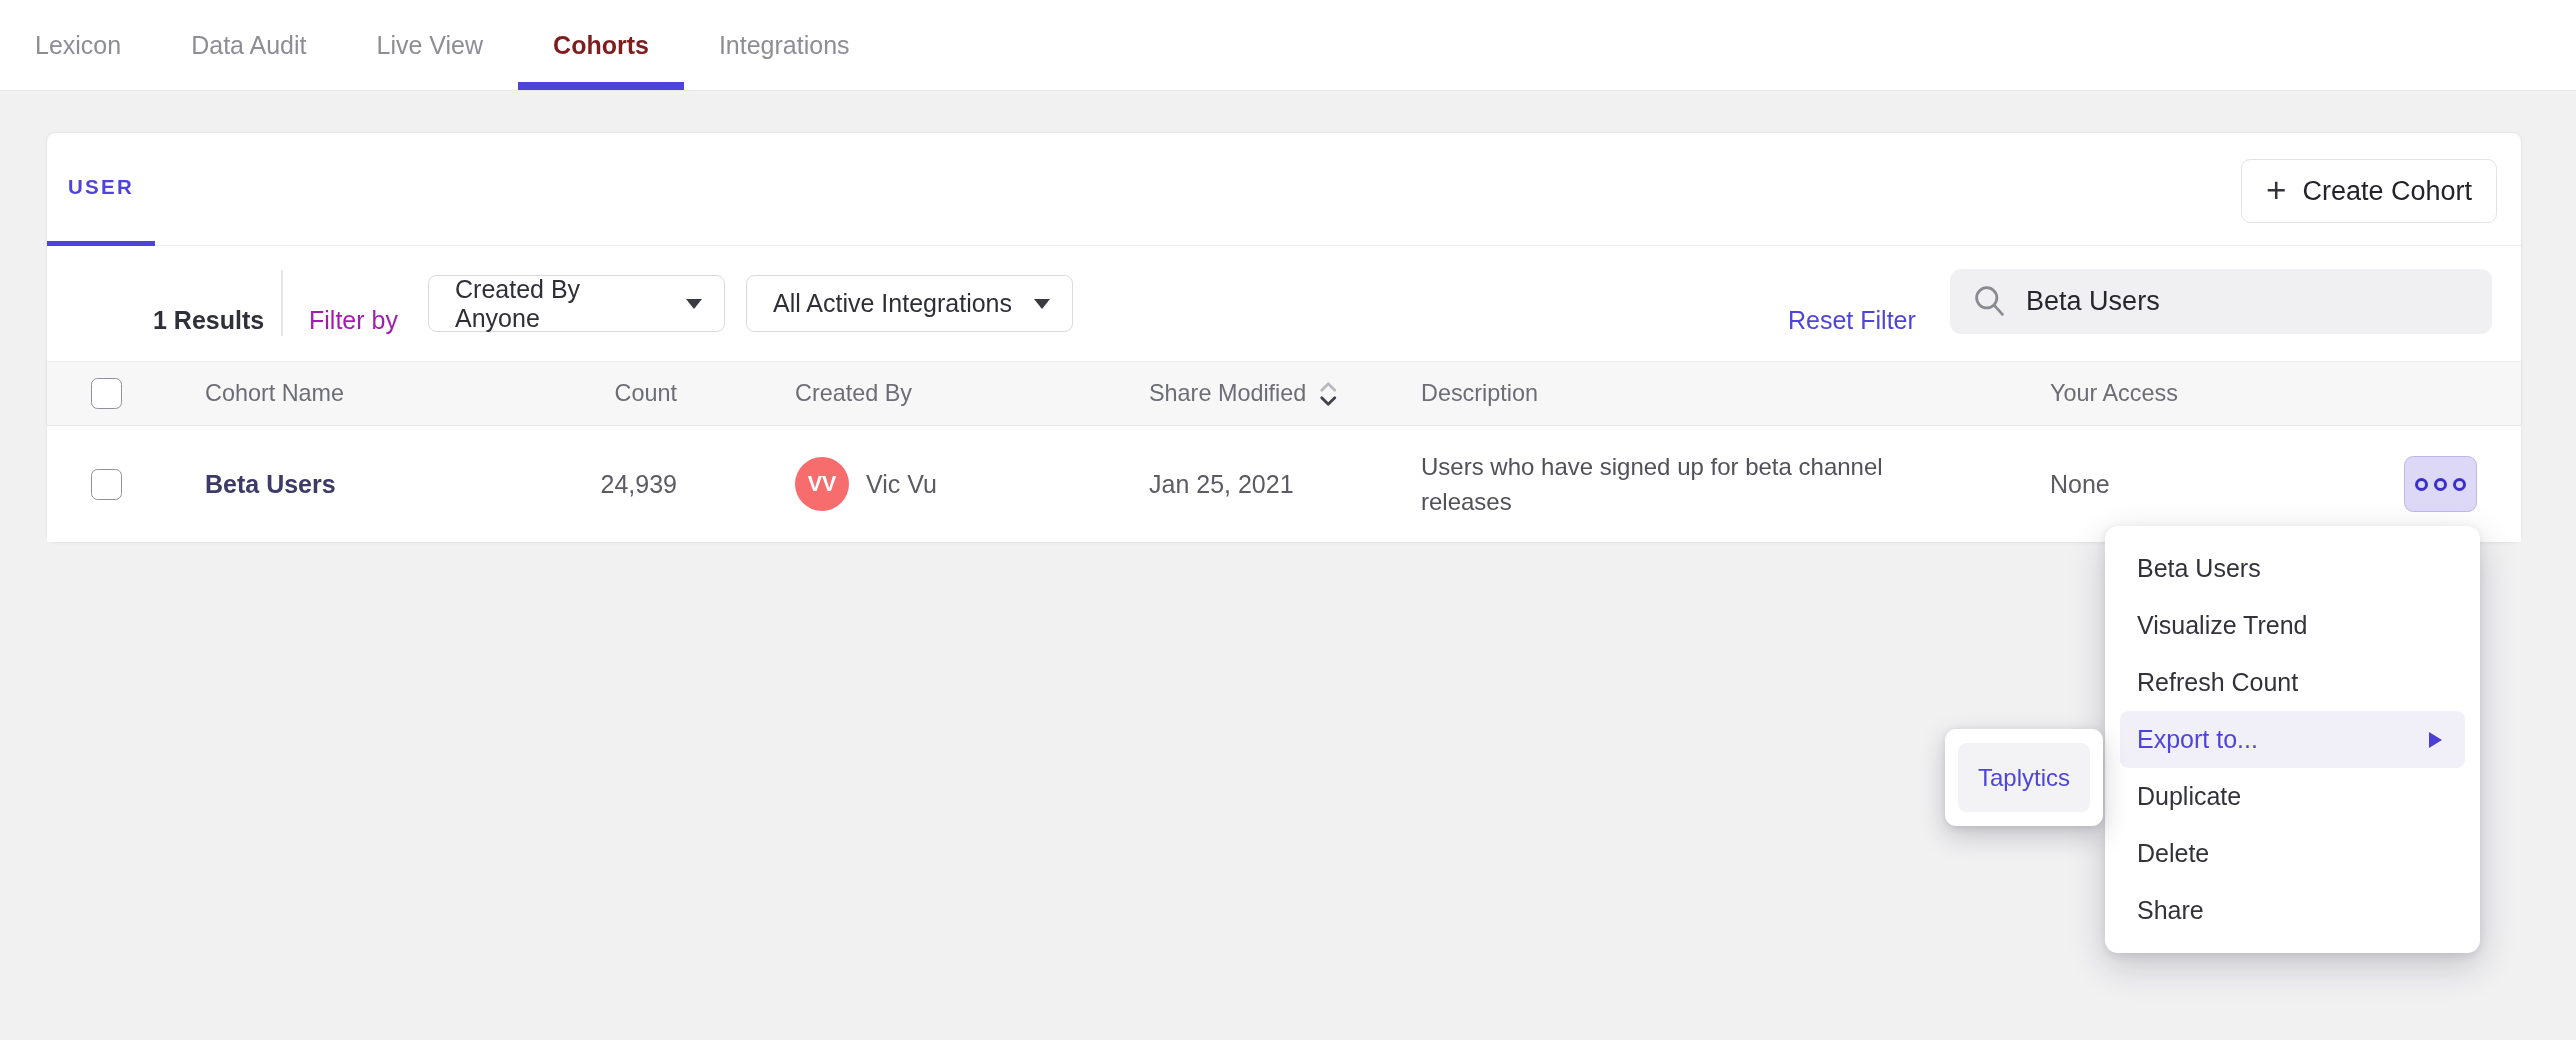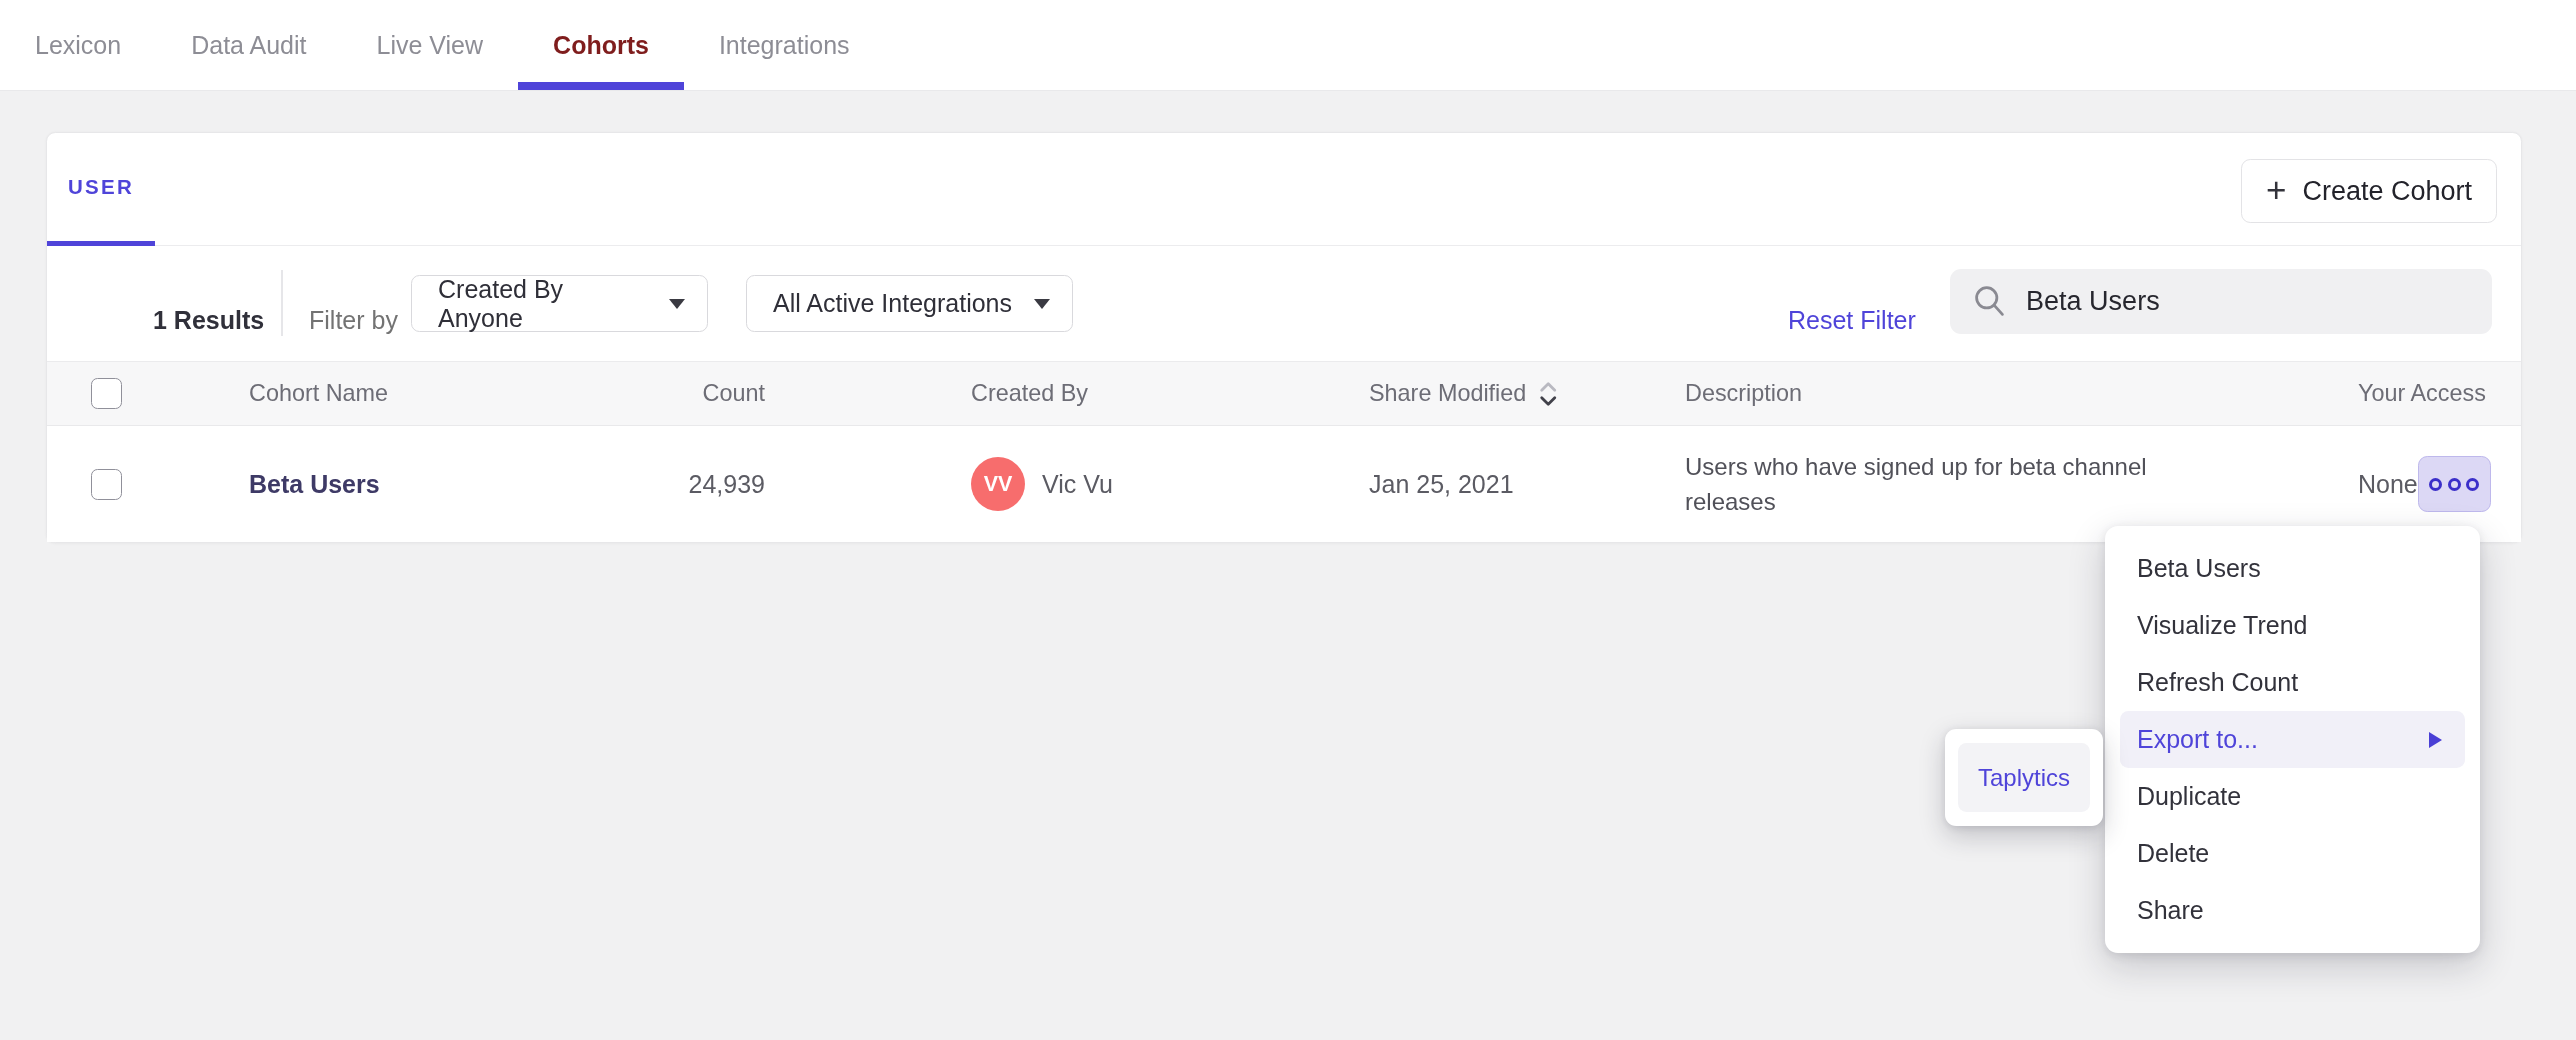--- a/index.html
+++ b/index.html
@@ -44,28 +44,28 @@
     border:1.9px solid #e3e3e6; border-radius:9.3px;
     display:inline-flex; align-items:center; gap:16px;
     font-size:27px; color:#23232b; cursor:pointer;
   }
   .plus-glyph { font-size:35px; font-weight:400; color:#33333b; line-height:1; margin-top:-2.8px; }
   
   .filter-row { position:relative; height:115px; }
   .fr-item { position:absolute; top:17px; height:100%; display:flex; align-items:center; font-size:25px; }
   .results-count { left:106px; color:#30303a; font-weight:700; }
   .v-divider { position:absolute; left:234px; top:24px; width:1.9px; height:66px; background:#e6e6e9; }
-  .filter-by { left:262px; color:#737373; }
+  .filter-by { left:262px; color:#a21caf; }
   .dropdown {
     position:absolute; top:29px; height:57px;
     border:1.9px solid #d9d9dd; border-radius:8.4px; background:#fff;
     display:flex; align-items:center; justify-content:space-between;
     padding:0 22.4px 0 26px; font-size:25px; color:#2f2f38; cursor:pointer;
   }
-  .dd-created-by { left:364px; width:297px; }
+  .dd-created-by { left:381px; width:297px; }
   .dd-integrations { left:699px; width:327px; }
   .caret-down {
     width:0; height:0; margin-left:17px;
     border-left:8.4px solid transparent; border-right:8.4px solid transparent;
     border-top:10.3px solid #3a3a42;
   }
   .reset-filter { left:1741px; color:#4f44d9; cursor:pointer; }
   .search-box {
     position:absolute; left:1903px; top:23.4px; width:542px; height:65px;
     background:#f0f0f2; border-radius:11.2px;
@@ -73,21 +73,20 @@
   }
   .search-box input {
     flex:1; border:none; outline:none; background:transparent;
     font-family:"Liberation Sans", sans-serif; font-size:27px; color:#26262e;
   }
   
   .grid-cols {
     display:grid;
     grid-template-columns:158px 308px 164px 118px 354px 272px 629px auto;
     align-items:center;
-    gap:44px;
   }
   .thead {
     height:65px; background:#f7f7f8;
     border-top:0.9px solid #ebebed; border-bottom:0.9px solid #e9e9eb;
     font-size:23.4px; color:#6d6d76;
   }
   .trow { height:116px; background:#fff; font-size:25px; color:#5b5b63; }
   .cell-right { justify-self:end; }
   .checkbox {
     width:31px; height:31px; margin-left:44px;

